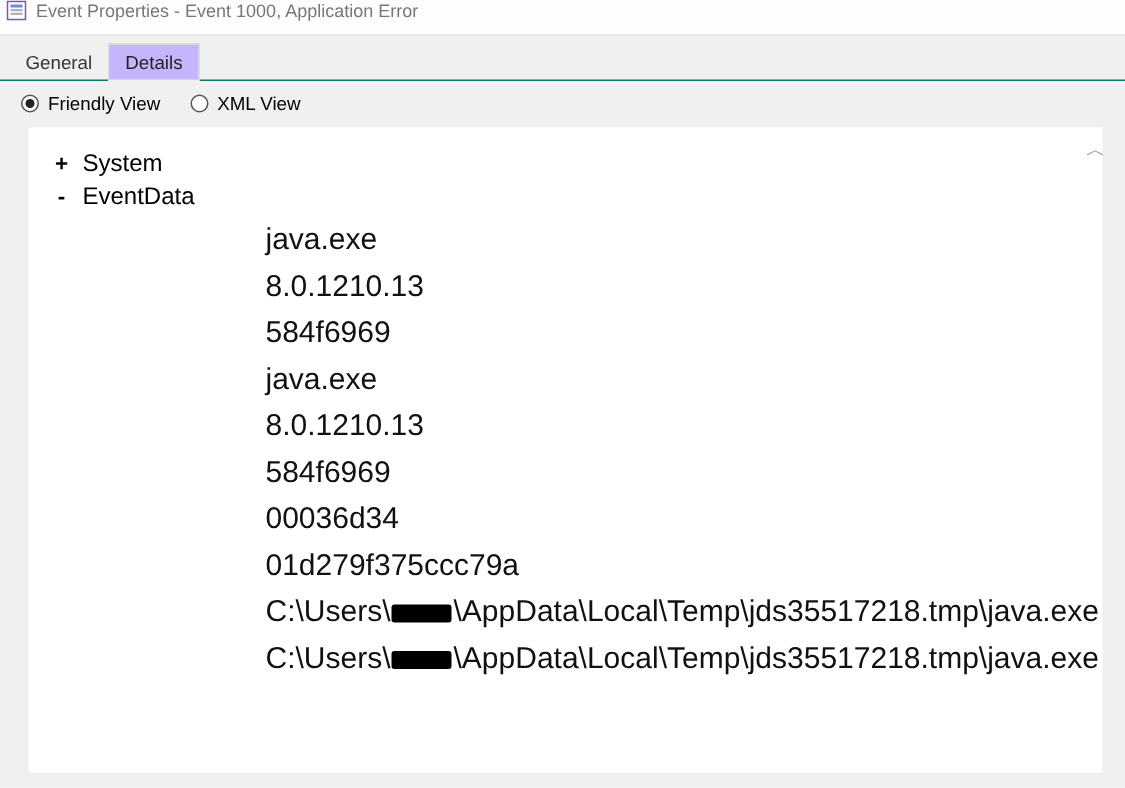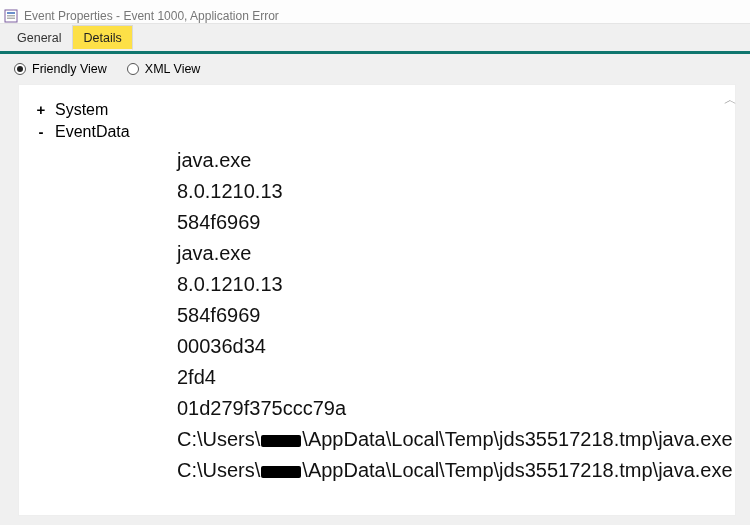--- a/index.html
+++ b/index.html
@@ -1,23 +1,23 @@
 <!DOCTYPE html>
 <html><head>
   <meta charset="utf-8">
   <style>
     * { box-sizing: border-box; margin: 0; padding: 0; }
     html, body { width: 750px; height: 525px; font-family: "Segoe UI", Tahoma, sans-serif; background: #f0f0f0; overflow: hidden; }
-    .titlebar { height: 24px; background: #fdfdfd; display: flex; align-items: flex-end; padding: 0 4px; border-bottom: 1px solid #e5e5e5; }
+    .titlebar { height: 24px; background: #fdfdfd; display: flex; align-items: flex-start; padding: 0 4px; border-bottom: 1px solid #e5e5e5; }
     .titlebar-icon { width: 14px; height: 14px; margin-right: 6px; display: inline-flex; align-items: center; justify-content: center; }
     .titlebar-text { font-size: 12px; color: #777; }
-    .tabstrip { display: flex; align-items: flex-start; height: 30px; padding: 0 6px; background: #f0f0f0; border-bottom: 3px solid #0f766e; }
+    .tabstrip { display: flex; align-items: flex-end; height: 30px; padding: 0 6px; background: #f0f0f0; border-bottom: 1px solid #0f766e; }
     .tab { font-size: 12.5px; color: #222; padding: 5px 10px 4px; border: 1px solid transparent; cursor: pointer; position: relative; top: 1px; }
     .tab.inactive { color: #333; }
-    .tab.active { background: #fde047; border: 1px solid #d9d9d9; border-bottom: 1px solid #f0f0f0; }
+    .tab.active { background: #c4b5fd; border: 1px solid #d9d9d9; border-bottom: 1px solid #f0f0f0; }
     .viewstrip { display: flex; gap: 20px; padding: 8px 14px 8px 14px; }
     .radio-row { display: flex; align-items: center; gap: 6px; cursor: pointer; }
     .radio { width: 12px; height: 12px; border: 1px solid #555; border-radius: 50%; display: inline-flex; align-items: center; justify-content: center; background: #fff; }
     .radio.checked::after { content: ""; width: 6px; height: 6px; background: #222; border-radius: 50%; }
     .radio-label { font-size: 12.5px; }
     .content-wrap { position: relative; margin: 0 14px 10px 18px; }
     .content { background: #fff; border: 1px solid #eee; padding: 16px 10px 20px 16px; height: 432px; position: relative; }
     .scroll-hint { position: absolute; right: -2px; top: 6px; color: #999; font-size: 13px; user-select: none; }
     .tree-node { display: flex; align-items: baseline; gap: 8px; margin-bottom: 4px; }
     .toggle { width: 12px; text-align: center; font-weight: bold; font-size: 15px; cursor: pointer; }
@@ -72,19 +72,18 @@
     </div>
 
     <div class="datalist">
       <div class="dataline">java.exe</div>
       <div class="dataline">8.0.1210.13</div>
       <div class="dataline">584f6969</div>
       <div class="dataline">java.exe</div>
       <div class="dataline">8.0.1210.13</div>
       <div class="dataline">584f6969</div>
       <div class="dataline">00036d34</div>
-      <div class="dataline">2fd4</div>
       <div class="dataline">01d279f375ccc79a</div>
       <div class="dataline">C:\Users\<span class="redact"></span>\AppData\Local\Temp\jds35517218.tmp\java.exe</div>
       <div class="dataline">C:\Users\<span class="redact"></span>\AppData\Local\Temp\jds35517218.tmp\java.exe</div>
     </div>
   </div>
 </div>
 
 </body></html>

